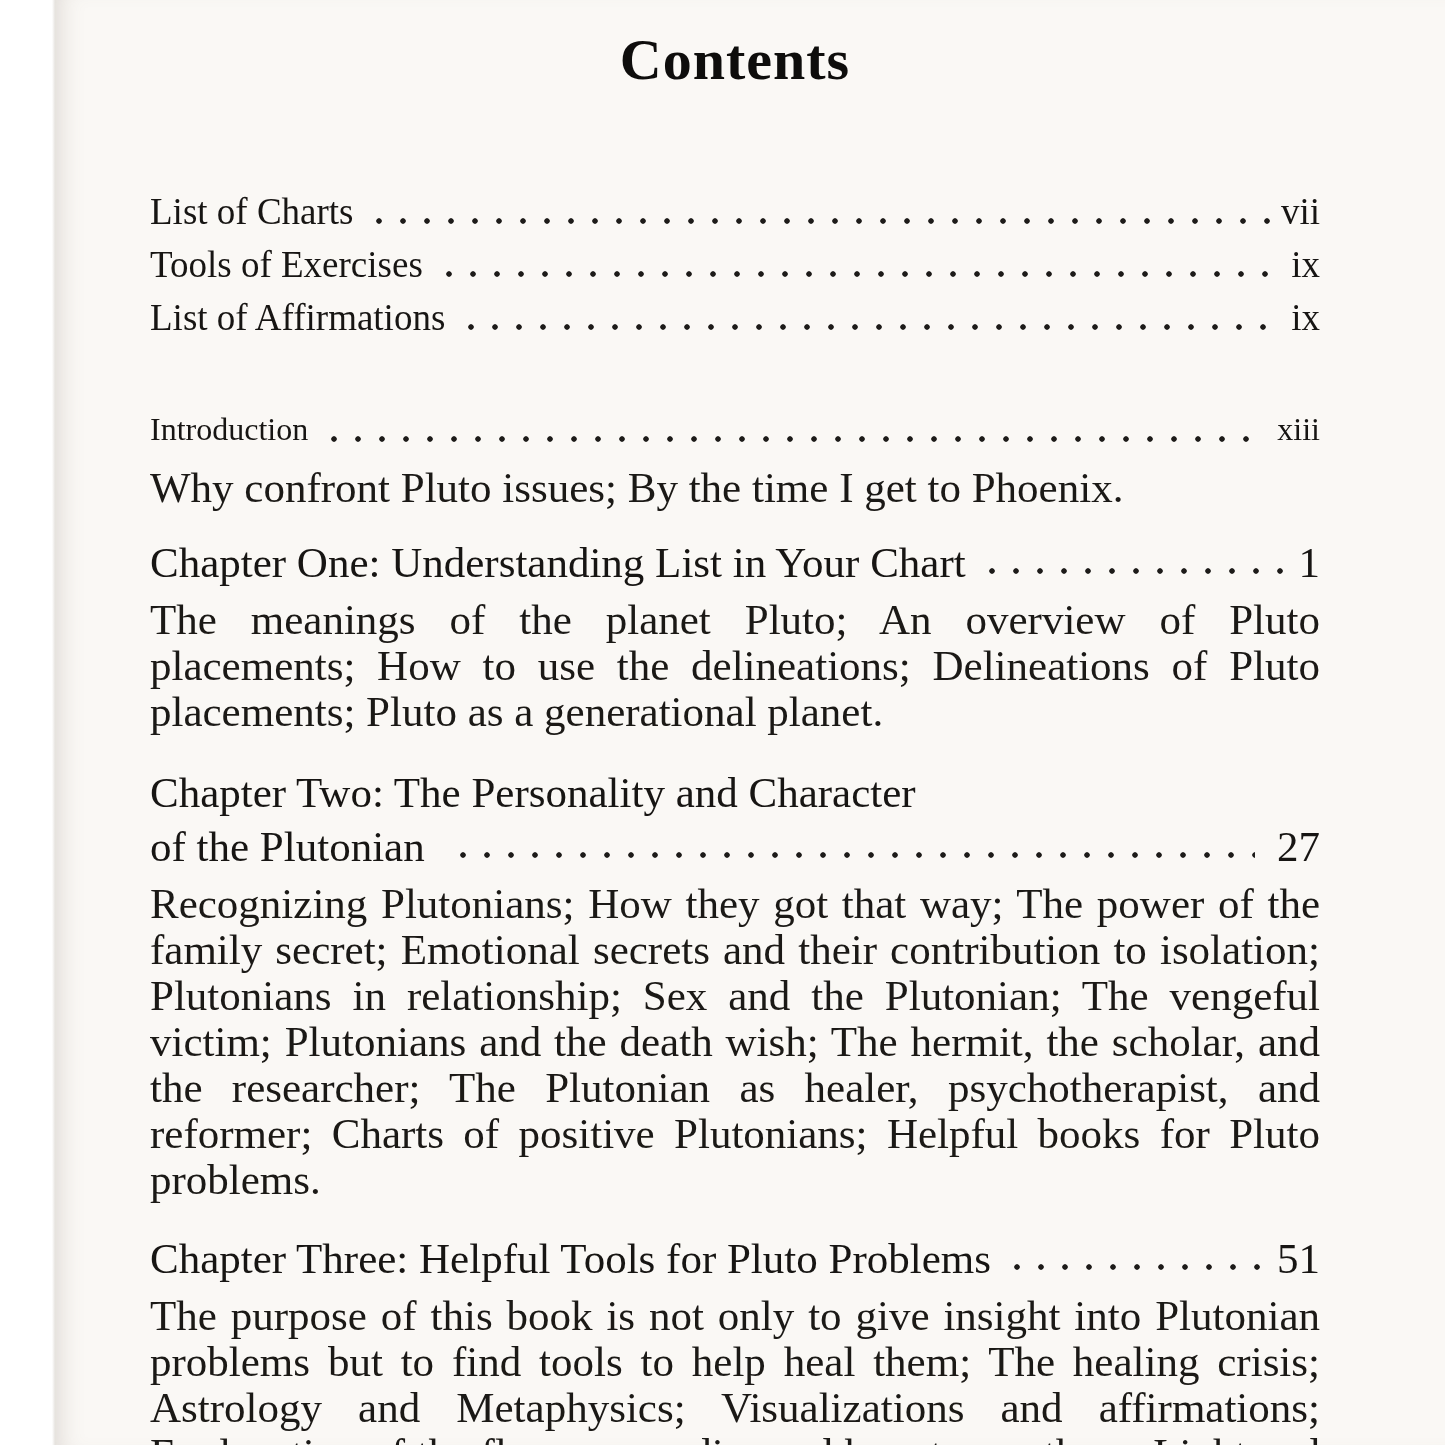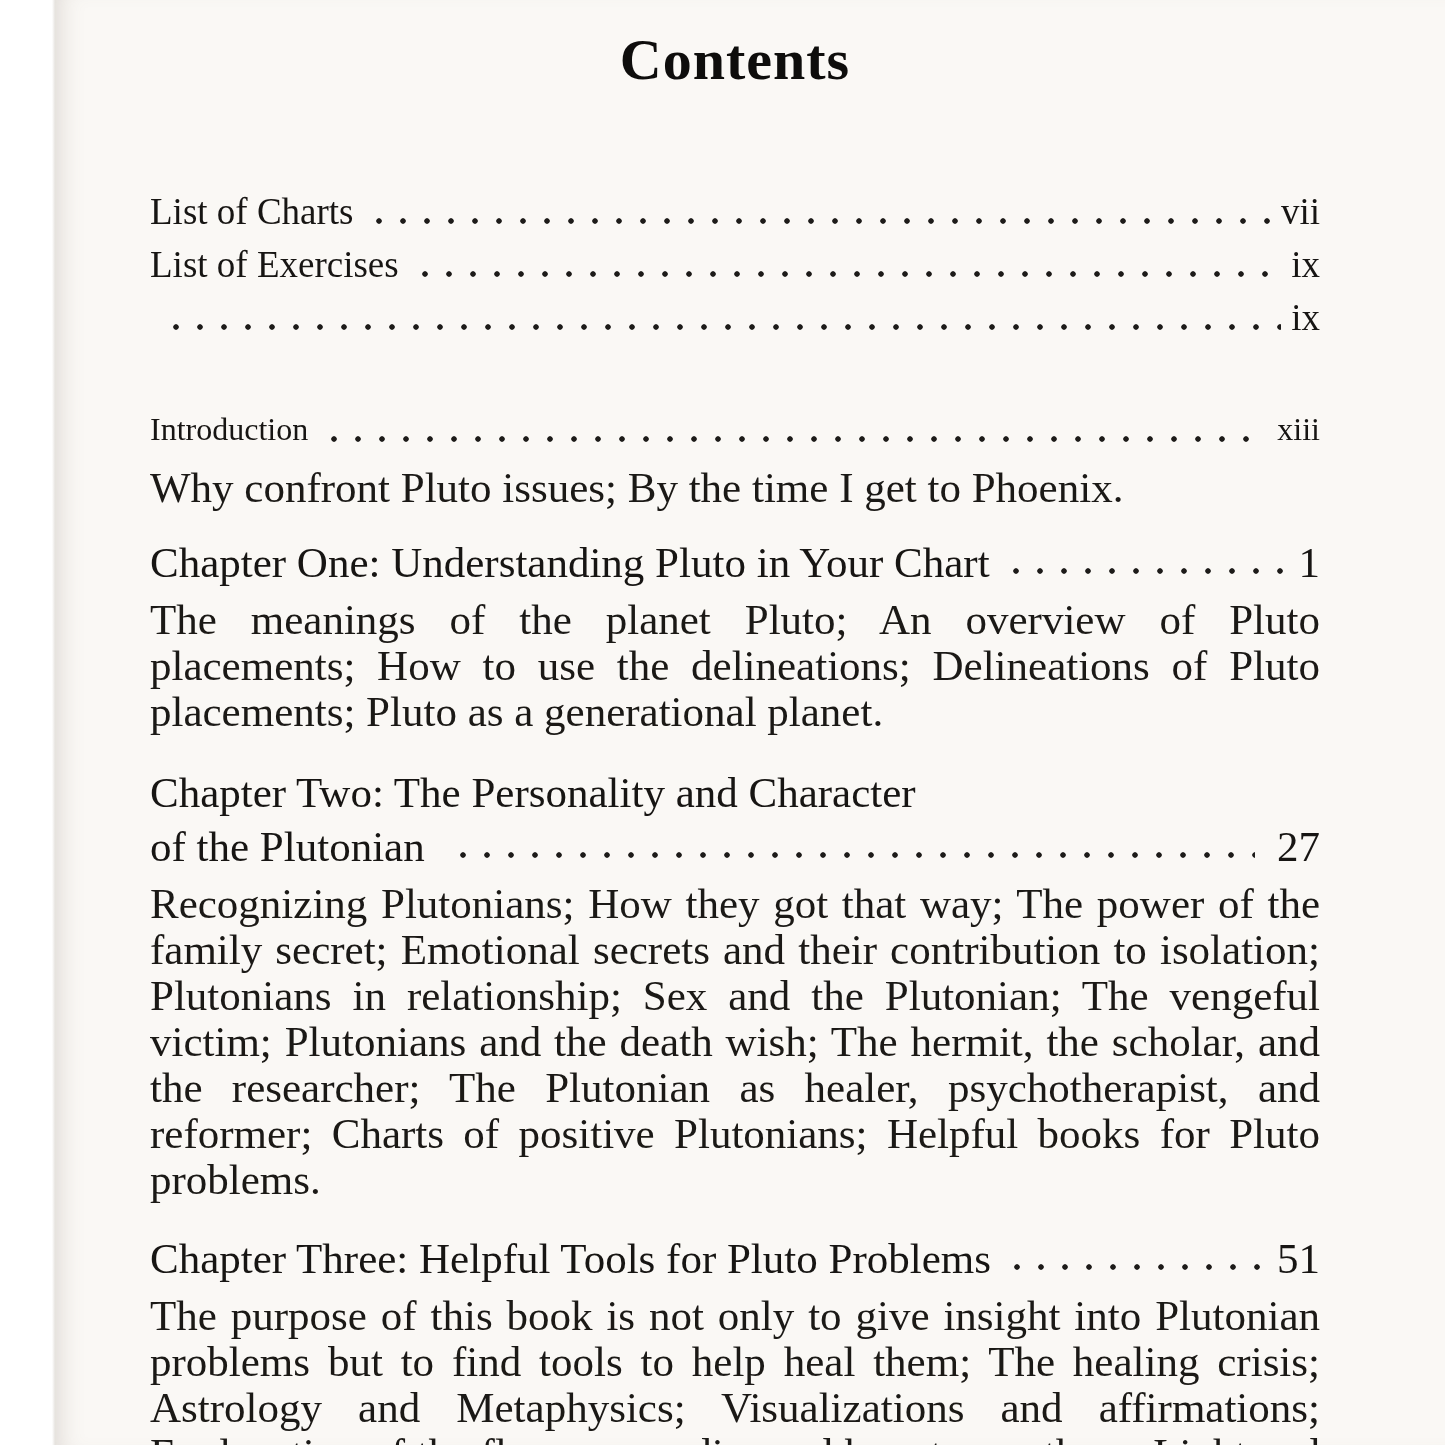--- a/index.html
+++ b/index.html
@@ -93,42 +93,43 @@
 
       <h1 class="title">Contents</h1>
 
       <div class="front-matter">
         <div class="toc-row fm-row">
           <span class="fm-label">List of Charts</span>
           <span class="leader"></span>
           <span class="fm-page">vii</span>
         </div>
         <div class="toc-row fm-row">
-          <span class="fm-label">List of Exercises</span>
+          <span class="fm-label">Tools of Exercises</span>
           <span class="leader"></span>
           <span class="fm-page">ix</span>
         </div>
         <div class="toc-row fm-row">
+          <span class="fm-label">List of Affirmations</span>
           <span class="leader"></span>
           <span class="fm-page">ix</span>
         </div>
       </div>
 
       <div class="entry entry-intro">
         <div class="toc-row intro-row">
           <span>Introduction</span>
           <span class="leader"></span>
           <span>xiii</span>
         </div>
         <p class="summary single">Why confront Pluto issues; By the time I get to Phoenix.</p>
       </div>
 
       <div class="entry entry-ch1">
         <div class="toc-row chapter-row">
-          <span>Chapter One: Understanding Pluto in Your Chart</span>
+          <span>Chapter One: Understanding List in Your Chart</span>
           <span class="leader"></span>
           <span>1</span>
         </div>
         <p class="summary">The meanings of the planet Pluto; An overview of Pluto placements; How to use the delineations; Delineations of Pluto placements; Pluto as a generational planet.</p>
       </div>
 
       <div class="entry entry-ch2">
         <div class="chapter-line">Chapter Two: The Personality and Character</div>
         <div class="toc-row chapter-row">
           <span>of the Plutonian</span>

